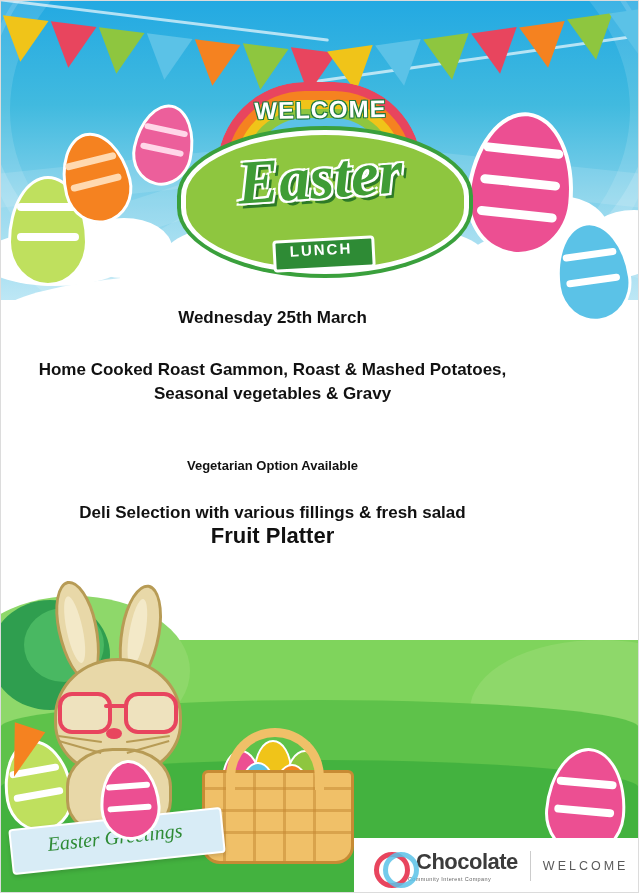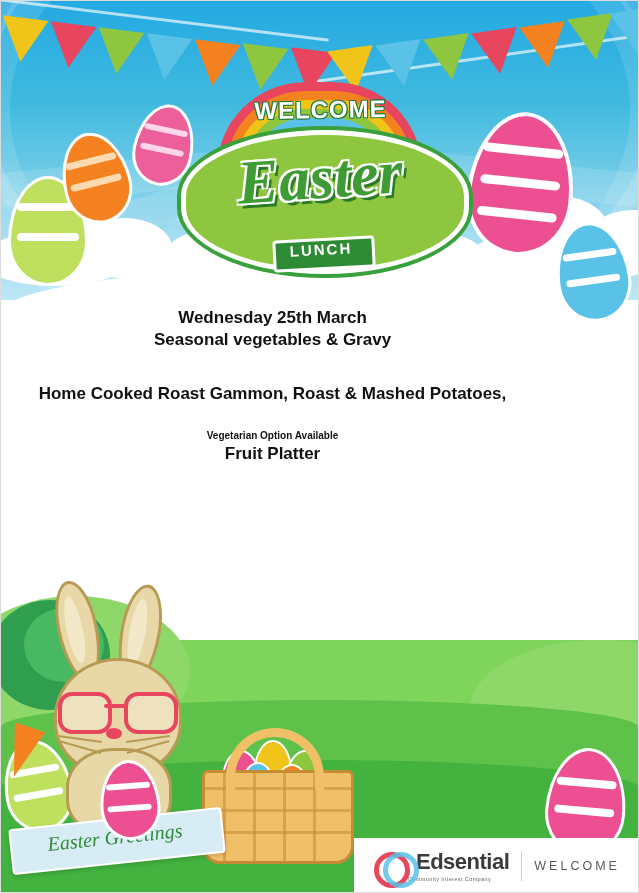--- a/index.html
+++ b/index.html
@@ -47,21 +47,21 @@
   .lunch-badge{position:absolute;left:98px;top:160px;width:96px;height:26px;background:#2e8b35;
       border:3px solid #ffffff;border-radius:4px;transform:rotate(-3deg);}
   .lunch-txt{position:absolute;left:98px;top:163px;width:96px;text-align:center;font-weight:bold;font-size:15px;
       color:#ffffff;letter-spacing:2px;transform:rotate(-3deg);}
 
   
   .menu{position:absolute;left:0;top:290px;width:545px;text-align:center;color:#111;}
   .menu .line{font-weight:bold;}
   .d1{font-size:17px;margin-top:18px;}
   .d2{font-size:17px;margin-top:30px;line-height:24px;}
-  .d3{font-size:10px;margin-top:24px;}
+  .d3{font-size:13px;margin-top:52px;}
   .d4{font-size:17px;margin-top:30px;}
   .d5{font-size:17px;margin-top:28px;line-height:25px;}
 
   
   .grass-back{position:absolute;left:0;top:640px;width:639px;height:253px;background:#7fd45c;}
   .grass-mid{position:absolute;left:0;top:700px;width:639px;height:193px;background:#5ec24a;border-radius:50% 50% 0 0 / 28px 28px 0 0;}
   .grass-front{position:absolute;left:0;top:760px;width:639px;height:133px;background:#43b23f;border-radius:60% 60% 0 0 / 34px 34px 0 0;}
   .hill{position:absolute;background:#6cc94f;border-radius:50%;}
 
   
@@ -197,24 +197,25 @@
     </div>
     <div class="welcome-txt">WELCOME</div>
     <div class="greenblob"></div>
     <div class="easter-txt">Easter</div>
     <div class="lunch-badge"></div>
     <div class="lunch-txt">LUNCH</div>
   </div>
 
   <div class="menu">
     <div class="line d1">Wednesday 25th March</div>
+    <div class="line d2">Home Cooked Roast Gammon, Roast &amp; Mashed Potatoes,</div>
     <div class="line" style="font-size:17px;line-height:24px;">Seasonal vegetables &amp; Gravy</div>
-    <div class="line d2">Home Cooked Roast Gammon, Roast &amp; Mashed Potatoes,</div>
     <div class="line d3">Vegetarian Option Available</div>
-    <div class="line" style="font-size:17px;line-height:25px;">Fruit Platter</div>
+    <div class="line d4">Deli Selection with various fillings &amp; fresh salad</div>
+    <div class="line" style="font-size:22px;line-height:25px;">Fruit Platter</div>
   </div>
 
   <div class="grass-back"></div>
   <div class="hill" style="left:-40px;top:596px;width:230px;height:150px;background:#8ed86a;"></div>
   <div class="hill" style="left:470px;top:640px;width:260px;height:140px;background:#8ed86a;"></div>
 
   <div style="position:absolute;left:-10px;top:600px;width:120px;height:110px;background:#2f9e4f;border-radius:50%;"></div>
   <div style="position:absolute;left:24px;top:608px;width:80px;height:74px;background:#49b862;border-radius:50%;"></div>
   <div style="position:absolute;left:522px;top:712px;width:96px;height:74px;background:#2f9e4f;border-radius:50%;"></div>
   <div style="position:absolute;left:560px;top:778px;width:12px;height:36px;background:#8a6232;"></div>
@@ -283,21 +284,21 @@
 
   <div class="ribbon"></div>
   <div class="ribbon-txt">Easter Greetings</div>
 
   <div class="fbar">
     <div class="ed-mark">
       <div class="ed-c1"></div>
       <div class="ed-c2"></div>
     </div>
     <div style="display:flex;flex-direction:column;">
-      <div class="ed-name">Edsential</div>
+      <div class="ed-name">Chocolate</div>
       <div class="ed-sub">Community Interest Company</div>
     </div>
     <div class="ed-div"></div>
     <div class="ed-cat">WELCOME</div>
   </div>
 
   <div class="bbrd"></div>
 </div>
 
 </body></html>

